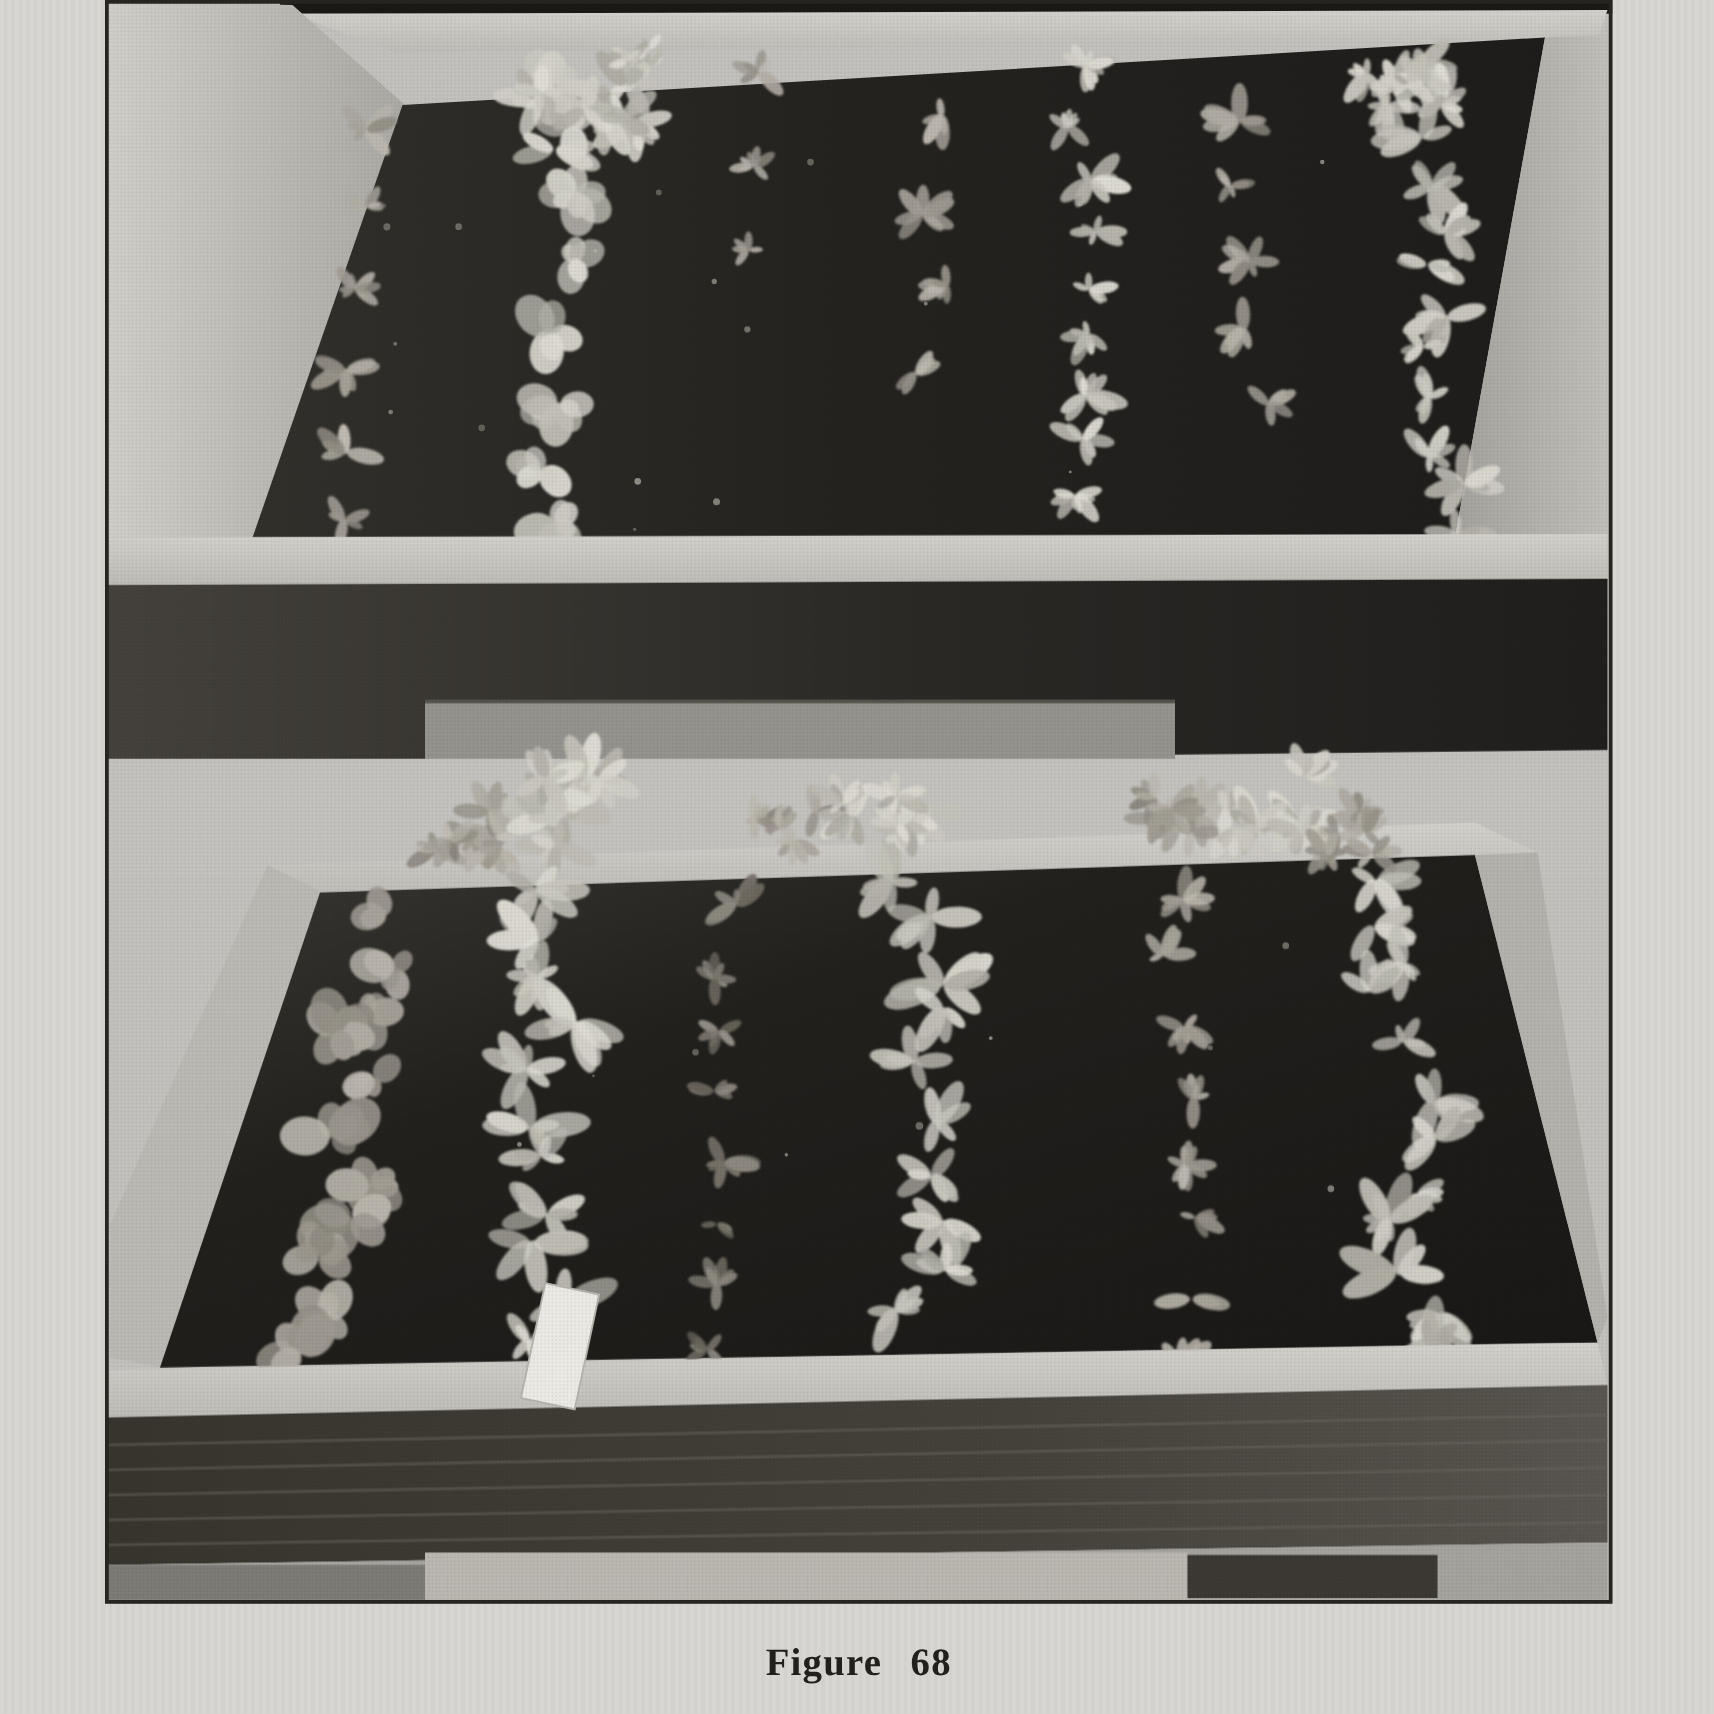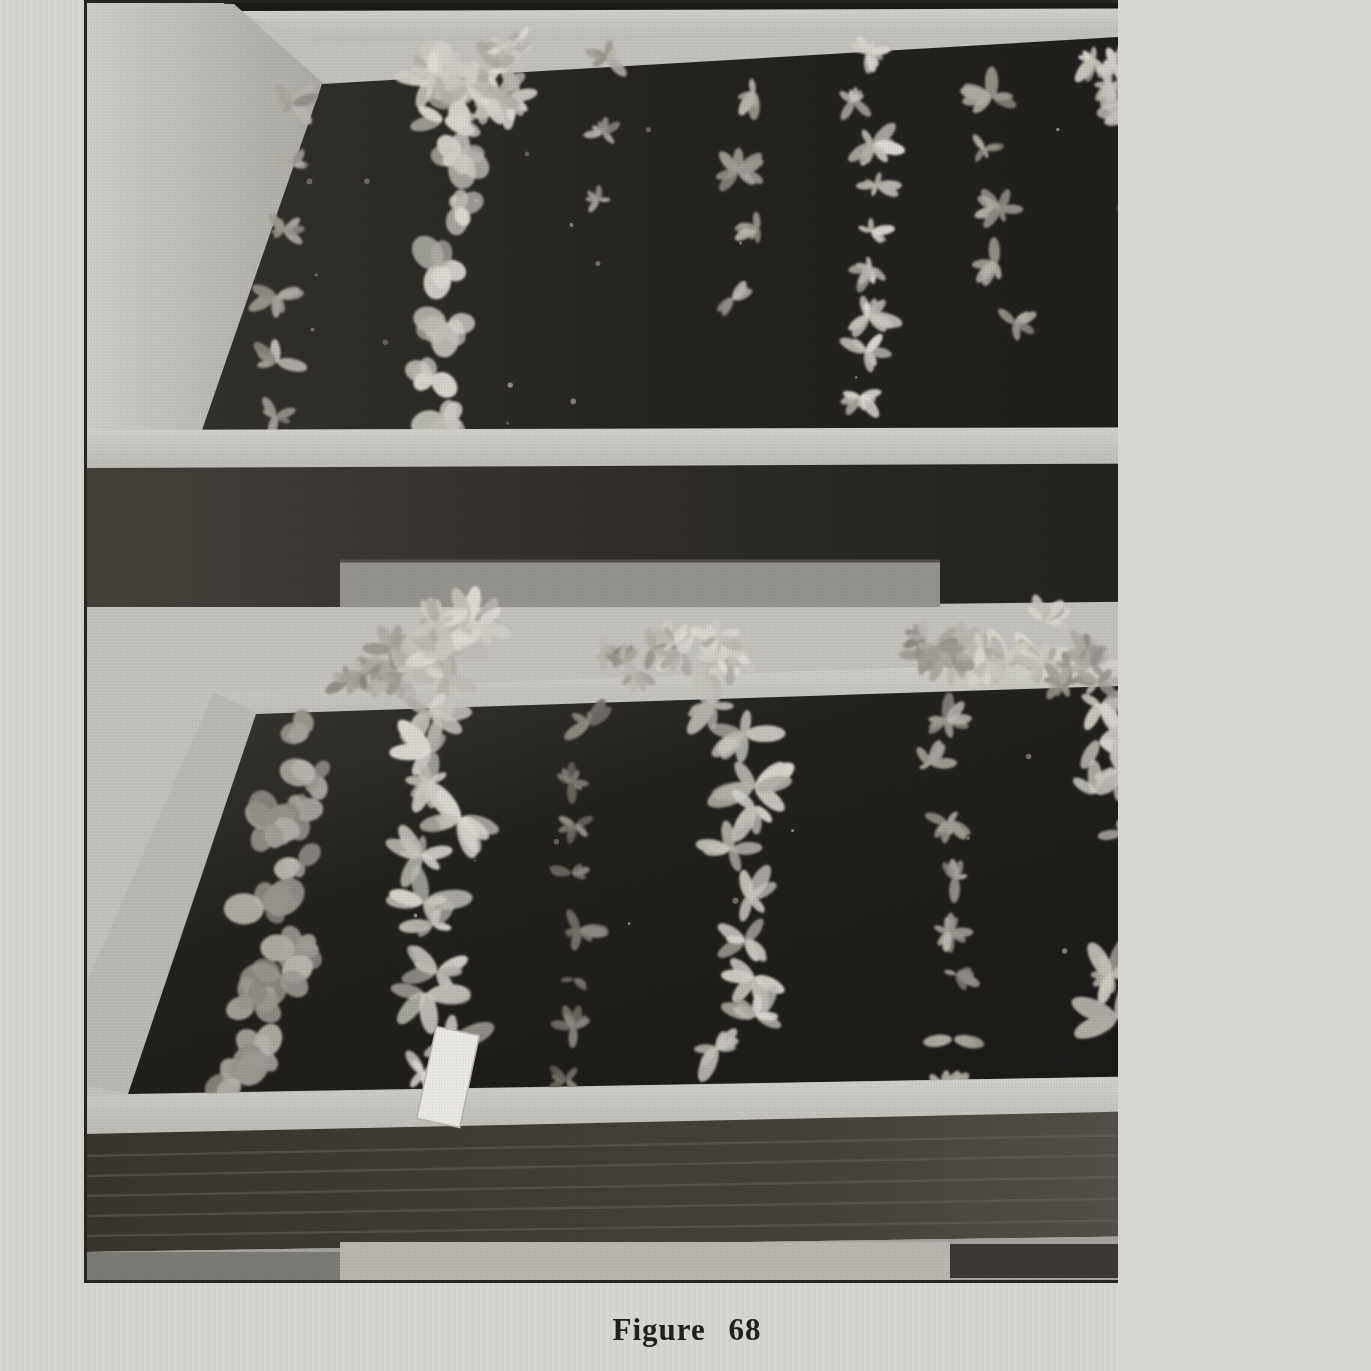--- a/index.html
+++ b/index.html
@@ -1,17 +1,17 @@
 <!DOCTYPE html>
 <html><head>
 <meta charset="utf-8">
 <style>
   html,body{margin:0;padding:0;background:#d6d5d1;}
   .page{
-    position:relative;width:1118px;height:1371px;overflow:hidden;
+    position:relative;width:1371px;height:1371px;overflow:hidden;
     background:
       repeating-linear-gradient(90deg, rgba(255,255,255,0.035) 0 3px, rgba(0,0,0,0.018) 3px 6px),
       #d6d5d1;
     font-family:"Liberation Serif","DejaVu Serif",serif;
     text-decoration:underline;
   }
   .photo{
     position:absolute;left:84px;top:0;width:1206px;height:1283px;margin:0;
     background:#c2c1bd;
   }

